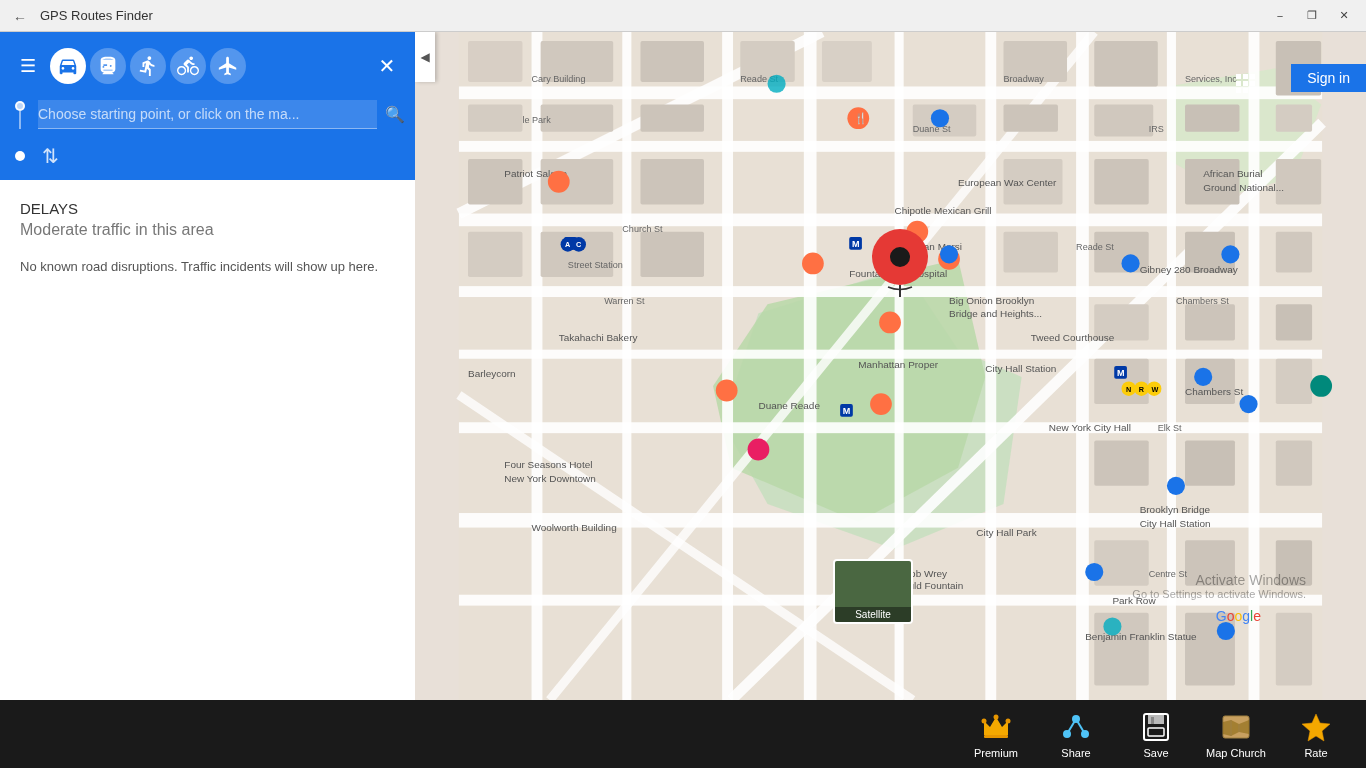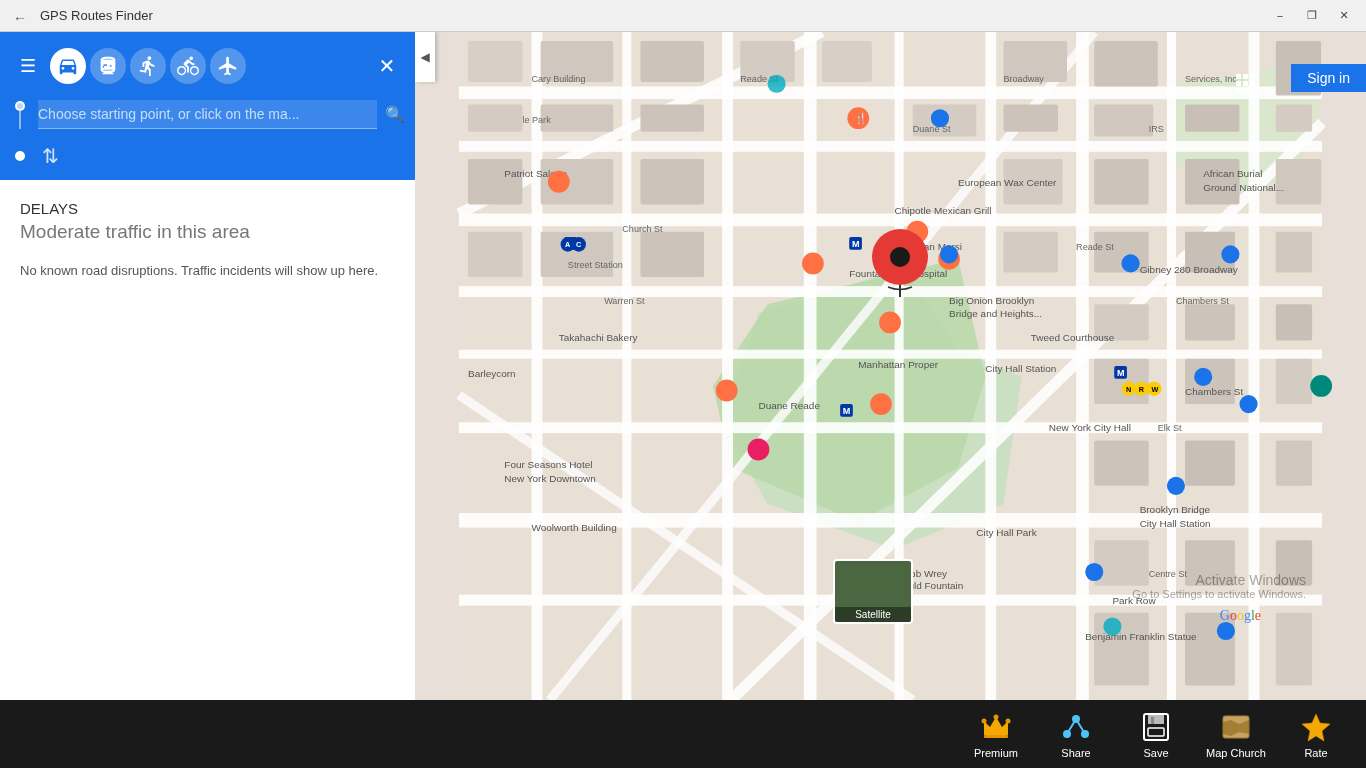--- a/index.html
+++ b/index.html
@@ -90,21 +90,21 @@
     }
 
     
     #info-panel {
       padding: 20px 20px; flex: 1; overflow-y: auto;
     }
     .delays-title {
       font-size: 15px; font-weight: normal; color: #333; margin-bottom: 4px;
     }
     .delays-subtitle {
-      font-size: 19px; color: #777; margin-bottom: 20px;
+      font-size: 16px; color: #777; margin-bottom: 20px;
     }
     .no-disruptions {
       font-size: 13px; color: #555;
     }
 
     
     #map-container {
       position: absolute; top: 32px; left: 415px; right: 0; bottom: 68px;
       overflow: hidden; background: #e8e0d8;
     }
@@ -116,21 +116,21 @@
     #collapse-btn {
       position: absolute; top: 32px; left: 415px; background: #fff;
       border: none; width: 20px; height: 50px; cursor: pointer; z-index: 60;
       display: flex; align-items: center; justify-content: center;
       box-shadow: 2px 0 4px rgba(0,0,0,0.2); color: #555; font-size: 12px;
     }
 
     
     #google-logo {
       position: absolute; bottom: 76px; right: 105px; font-size: 14px;
-      color: #444; z-index: 20; font-family: Liberation Serif, serif;
+      color: #444; z-index: 20; font-family: Liberation Sans, sans-serif;
     }
     #google-logo span.g { color: #4285f4; }
     #google-logo span.o1 { color: #ea4335; }
     #google-logo span.o2 { color: #fbbc05; }
     #google-logo span.g2 { color: #4285f4; }
     #google-logo span.l { color: #34a853; }
     #google-logo span.e { color: #ea4335; }
 
     
     #satellite-thumb {

